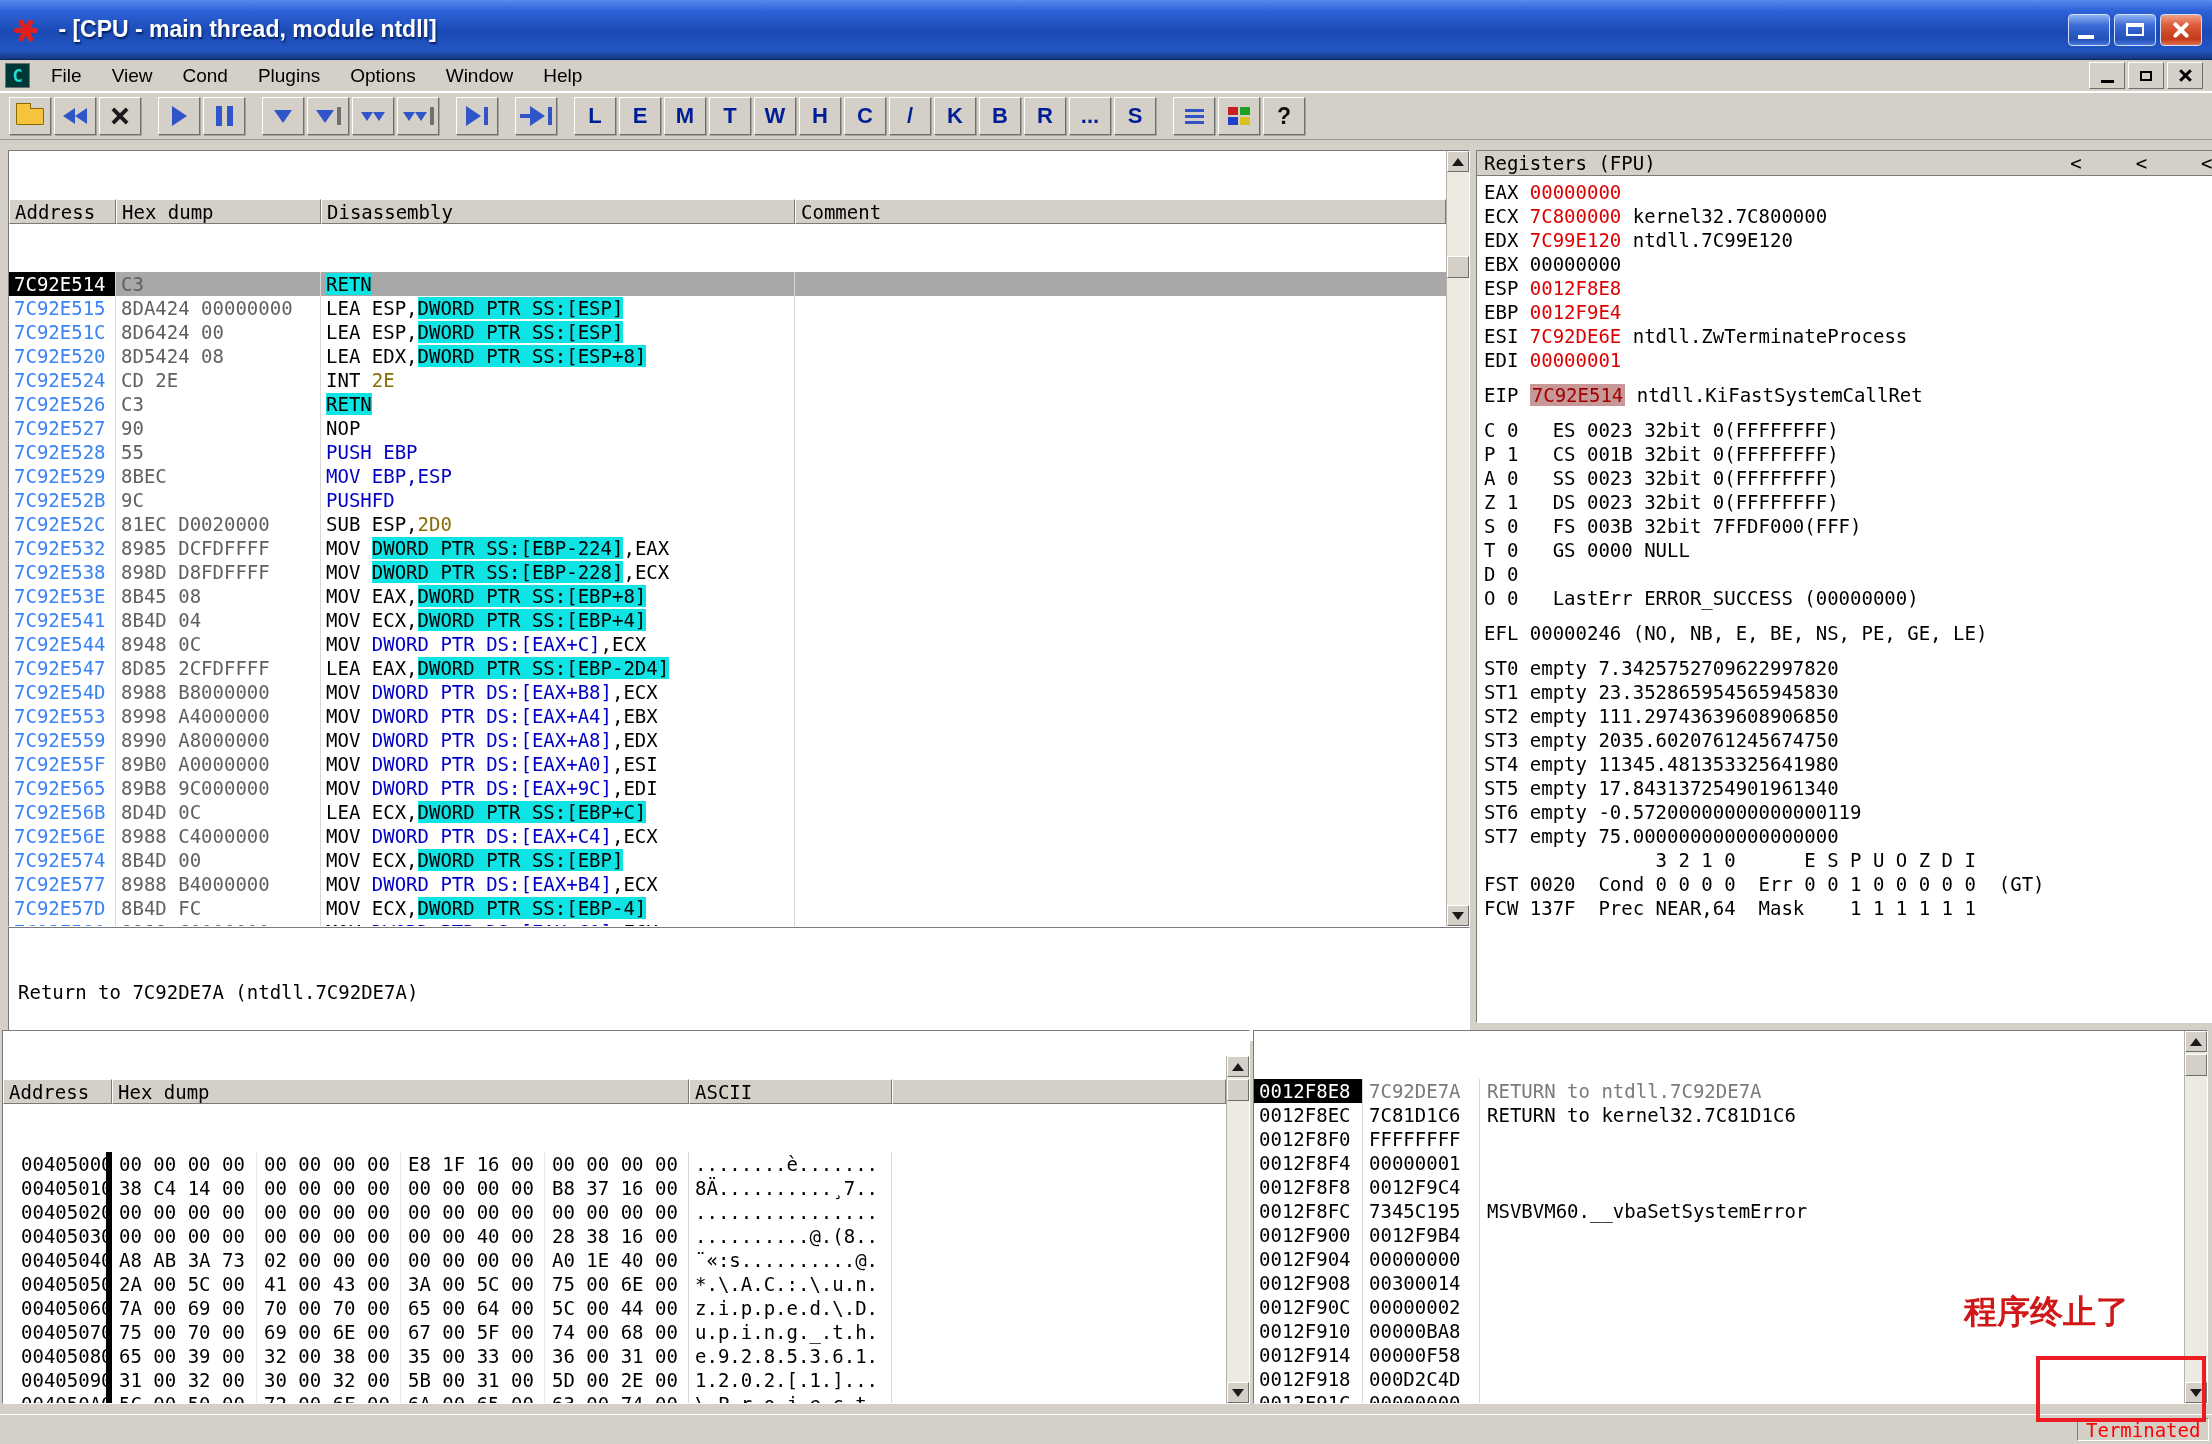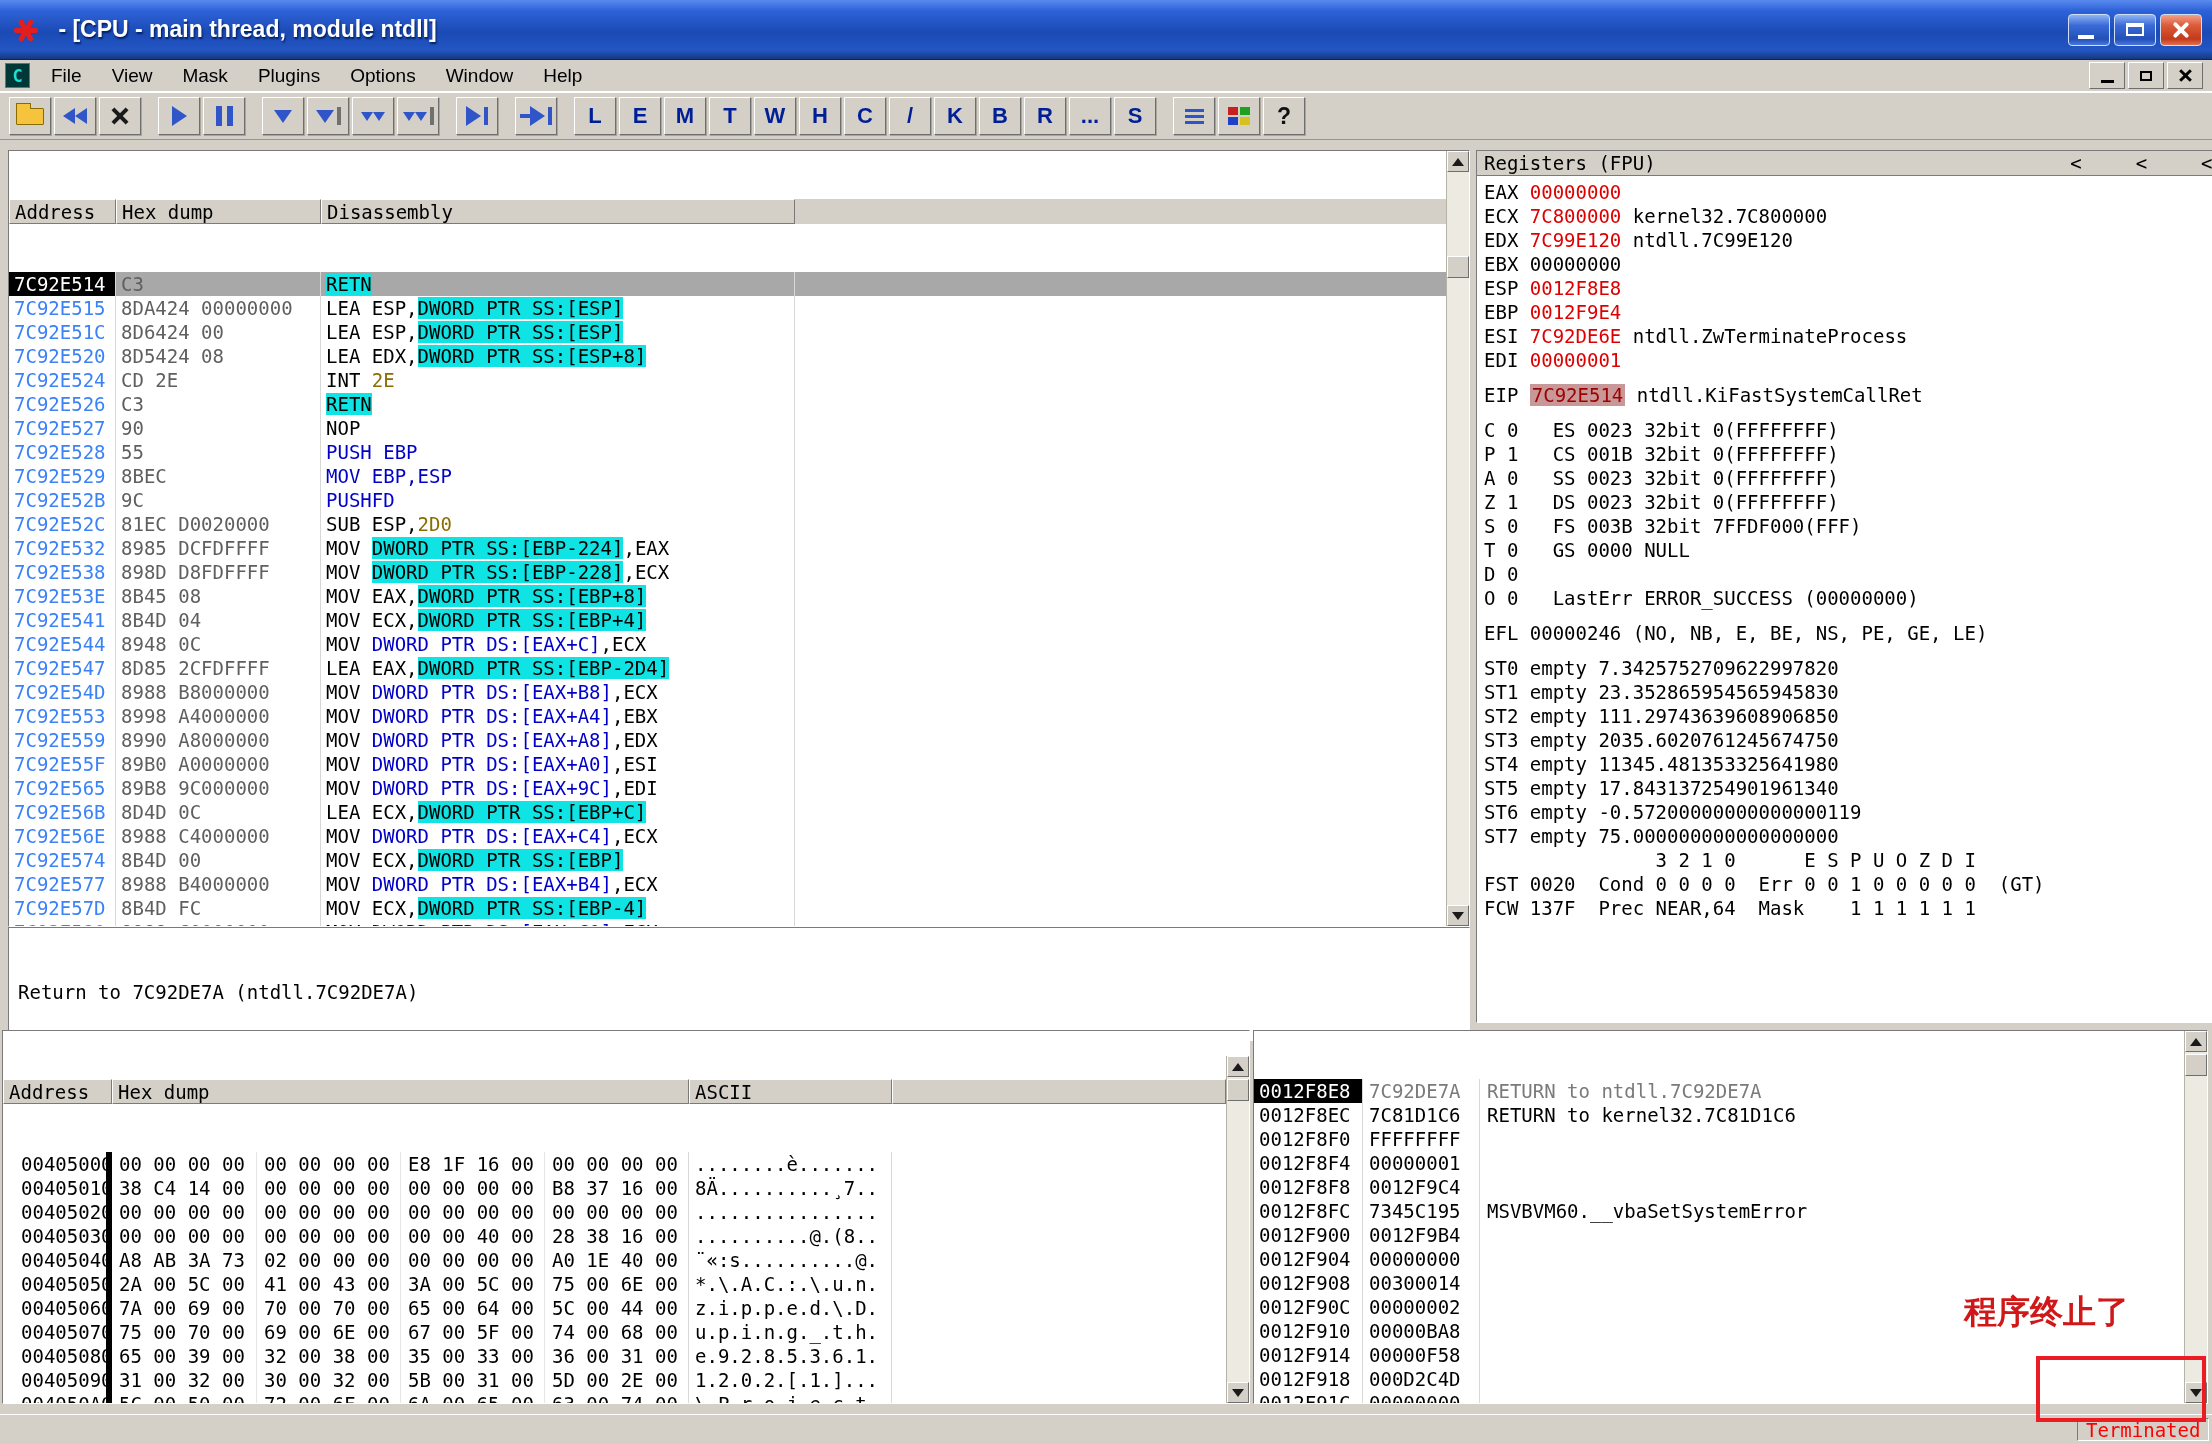--- a/index.html
+++ b/index.html
@@ -150,21 +150,21 @@
         <i class="g-x1"></i>
         <i class="g-x2"></i>
       </div>
   </div>
 </div>
 
 <div class="menubar">
   <div class="cpu-icon">C</div>
   <div class="menu-item">File</div>
   <div class="menu-item">View</div>
-  <div class="menu-item">Mask</div>
+  <div class="menu-item">Cond</div>
   <div class="menu-item">Plugins</div>
   <div class="menu-item">Options</div>
   <div class="menu-item">Window</div>
   <div class="menu-item">Help</div>
   <div class="mdi-btns">
     <div class="mdibtn">
         <i class="mg-min"></i>
       </div>
     <div class="mdibtn">
         <i class="mg-res"></i>
@@ -276,20 +276,21 @@
       <span class="q">?</span>
     </div>
 </div>
 
 <div class="pane" id="disasm-pane" style="left:8px;top:150px;width:1462px;height:777px">
   <div class="pane-body mono">
     <div class="colhead">
       <span class="hcell" style="width:107px">Address</span>
       <span class="hcell" style="width:205px">Hex dump</span>
       <span class="hcell" style="width:474px">Disassembly</span>
+      <span class="hcell" style="flex:1">Comment</span>
     </div>
     <div id="disasm-rows"><div class="dr selrow"><span class="dc ca selad">7C92E514</span><span class="dc ch">C3</span><span class="dc cd"><span class="hl">RETN</span></span><span class="dc cc"></span></div><div class="dr"><span class="dc ca">7C92E515</span><span class="dc ch">8DA424 00000000</span><span class="dc cd"><span>LEA ESP,</span><span class="hl">DWORD PTR SS:[ESP]</span></span><span class="dc cc"></span></div><div class="dr"><span class="dc ca">7C92E51C</span><span class="dc ch">8D6424 00</span><span class="dc cd"><span>LEA ESP,</span><span class="hl">DWORD PTR SS:[ESP]</span></span><span class="dc cc"></span></div><div class="dr"><span class="dc ca">7C92E520</span><span class="dc ch">8D5424 08</span><span class="dc cd"><span>LEA EDX,</span><span class="hl">DWORD PTR SS:[ESP+8]</span></span><span class="dc cc"></span></div><div class="dr"><span class="dc ca">7C92E524</span><span class="dc ch">CD 2E</span><span class="dc cd"><span>INT </span><span class="o">2E</span></span><span class="dc cc"></span></div><div class="dr"><span class="dc ca">7C92E526</span><span class="dc ch">C3</span><span class="dc cd"><span class="hl">RETN</span></span><span class="dc cc"></span></div><div class="dr"><span class="dc ca">7C92E527</span><span class="dc ch">90</span><span class="dc cd"><span>NOP</span></span><span class="dc cc"></span></div><div class="dr"><span class="dc ca">7C92E528</span><span class="dc ch">55</span><span class="dc cd"><span class="b">PUSH EBP</span></span><span class="dc cc"></span></div><div class="dr"><span class="dc ca">7C92E529</span><span class="dc ch">8BEC</span><span class="dc cd"><span class="b">MOV EBP,ESP</span></span><span class="dc cc"></span></div><div class="dr"><span class="dc ca">7C92E52B</span><span class="dc ch">9C</span><span class="dc cd"><span class="b">PUSHFD</span></span><span class="dc cc"></span></div><div class="dr"><span class="dc ca">7C92E52C</span><span class="dc ch">81EC D0020000</span><span class="dc cd"><span>SUB ESP,</span><span class="o">2D0</span></span><span class="dc cc"></span></div><div class="dr"><span class="dc ca">7C92E532</span><span class="dc ch">8985 DCFDFFFF</span><span class="dc cd"><span>MOV </span><span class="hl">DWORD PTR SS:[EBP-224]</span><span>,EAX</span></span><span class="dc cc"></span></div><div class="dr"><span class="dc ca">7C92E538</span><span class="dc ch">898D D8FDFFFF</span><span class="dc cd"><span>MOV </span><span class="hl">DWORD PTR SS:[EBP-228]</span><span>,ECX</span></span><span class="dc cc"></span></div><div class="dr"><span class="dc ca">7C92E53E</span><span class="dc ch">8B45 08</span><span class="dc cd"><span>MOV EAX,</span><span class="hl">DWORD PTR SS:[EBP+8]</span></span><span class="dc cc"></span></div><div class="dr"><span class="dc ca">7C92E541</span><span class="dc ch">8B4D 04</span><span class="dc cd"><span>MOV ECX,</span><span class="hl">DWORD PTR SS:[EBP+4]</span></span><span class="dc cc"></span></div><div class="dr"><span class="dc ca">7C92E544</span><span class="dc ch">8948 0C</span><span class="dc cd"><span>MOV </span><span class="b">DWORD PTR DS:[EAX+C]</span><span>,ECX</span></span><span class="dc cc"></span></div><div class="dr"><span class="dc ca">7C92E547</span><span class="dc ch">8D85 2CFDFFFF</span><span class="dc cd"><span>LEA EAX,</span><span class="hl">DWORD PTR SS:[EBP-2D4]</span></span><span class="dc cc"></span></div><div class="dr"><span class="dc ca">7C92E54D</span><span class="dc ch">8988 B8000000</span><span class="dc cd"><span>MOV </span><span class="b">DWORD PTR DS:[EAX+B8]</span><span>,ECX</span></span><span class="dc cc"></span></div><div class="dr"><span class="dc ca">7C92E553</span><span class="dc ch">8998 A4000000</span><span class="dc cd"><span>MOV </span><span class="b">DWORD PTR DS:[EAX+A4]</span><span>,EBX</span></span><span class="dc cc"></span></div><div class="dr"><span class="dc ca">7C92E559</span><span class="dc ch">8990 A8000000</span><span class="dc cd"><span>MOV </span><span class="b">DWORD PTR DS:[EAX+A8]</span><span>,EDX</span></span><span class="dc cc"></span></div><div class="dr"><span class="dc ca">7C92E55F</span><span class="dc ch">89B0 A0000000</span><span class="dc cd"><span>MOV </span><span class="b">DWORD PTR DS:[EAX+A0]</span><span>,ESI</span></span><span class="dc cc"></span></div><div class="dr"><span class="dc ca">7C92E565</span><span class="dc ch">89B8 9C000000</span><span class="dc cd"><span>MOV </span><span class="b">DWORD PTR DS:[EAX+9C]</span><span>,EDI</span></span><span class="dc cc"></span></div><div class="dr"><span class="dc ca">7C92E56B</span><span class="dc ch">8D4D 0C</span><span class="dc cd"><span>LEA ECX,</span><span class="hl">DWORD PTR SS:[EBP+C]</span></span><span class="dc cc"></span></div><div class="dr"><span class="dc ca">7C92E56E</span><span class="dc ch">8988 C4000000</span><span class="dc cd"><span>MOV </span><span class="b">DWORD PTR DS:[EAX+C4]</span><span>,ECX</span></span><span class="dc cc"></span></div><div class="dr"><span class="dc ca">7C92E574</span><span class="dc ch">8B4D 00</span><span class="dc cd"><span>MOV ECX,</span><span class="hl">DWORD PTR SS:[EBP]</span></span><span class="dc cc"></span></div><div class="dr"><span class="dc ca">7C92E577</span><span class="dc ch">8988 B4000000</span><span class="dc cd"><span>MOV </span><span class="b">DWORD PTR DS:[EAX+B4]</span><span>,ECX</span></span><span class="dc cc"></span></div><div class="dr"><span class="dc ca">7C92E57D</span><span class="dc ch">8B4D FC</span><span class="dc cd"><span>MOV ECX,</span><span class="hl">DWORD PTR SS:[EBP-4]</span></span><span class="dc cc"></span></div><div class="dr"><span class="dc ca">7C92E580</span><span class="dc ch">8988 C0000000</span><span class="dc cd"><span>MOV </span><span class="b">DWORD PTR DS:[EAX+C0]</span><span>,ECX</span></span><span class="dc cc"></span></div></div>
   </div>
   <div class="vsb">
     <div class="sbtn up">
         <i class="aru"></i>
       </div>
     <div class="thumb" style="top:105px"></div>
     <div class="sbtn dn">
         <i class="ard"></i>

